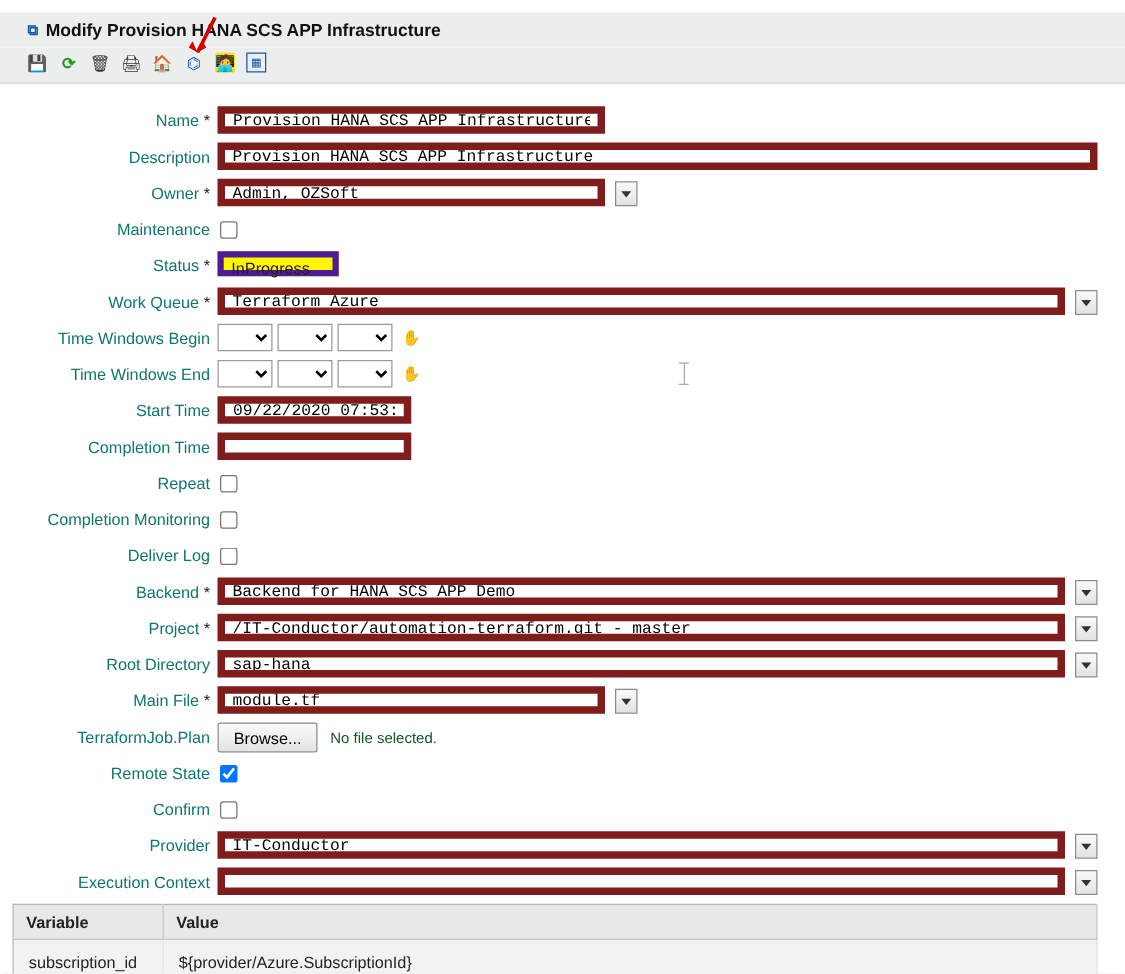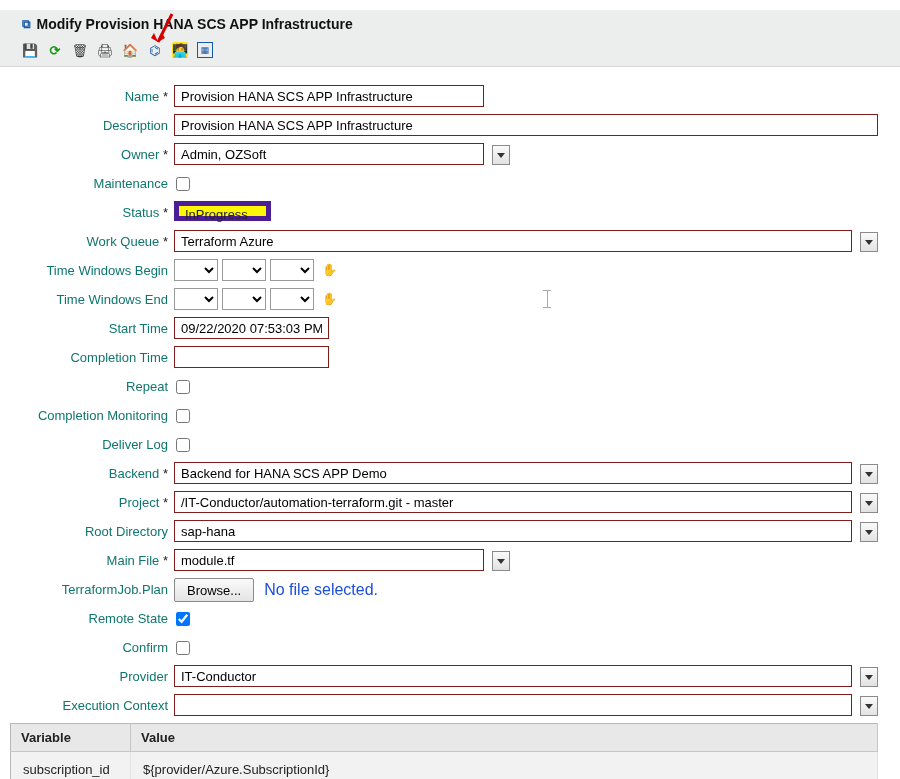--- a/index.html
+++ b/index.html
@@ -94,24 +94,24 @@
     white-space:pre;
   }
   .ctrls {
     flex:1;
     display:flex;
     align-items:center;
     gap:4px;
   }
   input[type=text].txt, .txt {
     height:22px;
-    border:1px solid #7f1d1d;
+    border:6px solid #7f1d1d;
     padding:2px 6px;
     font-size:13px;
-    font-family:Liberation Sans, sans-serif;
+    font-family:Liberation Mono, monospace;
     background:#fff;
   }
   .txt.full { width:100%; }
   .txt.wide { width:310px; }
   .txt.mid  { width:155px; }
   .select-box {
     flex:1;
     display:flex;
   }
   .select-box .txt { flex:1; }
@@ -161,22 +161,22 @@
   .browse-btn {
     height:24px;
     border:1px solid #8a8a8a;
     background:linear-gradient(#fafafa,#e4e4e4);
     padding:0 12px;
     font-size:13px;
     cursor:pointer;
     border-radius:2px;
   }
   .no-file {
-    font-size:16px;
-    color:#1d4ed8;
+    font-size:12px;
+    color:#14532d;
     padding-left:6px;
   }
   .vars-table {
     border:1px solid #b7b7b7;
     width:100%;
     border-collapse:collapse;
   }
   .vars-table th {
     text-align:left;
     font-weight:700;

